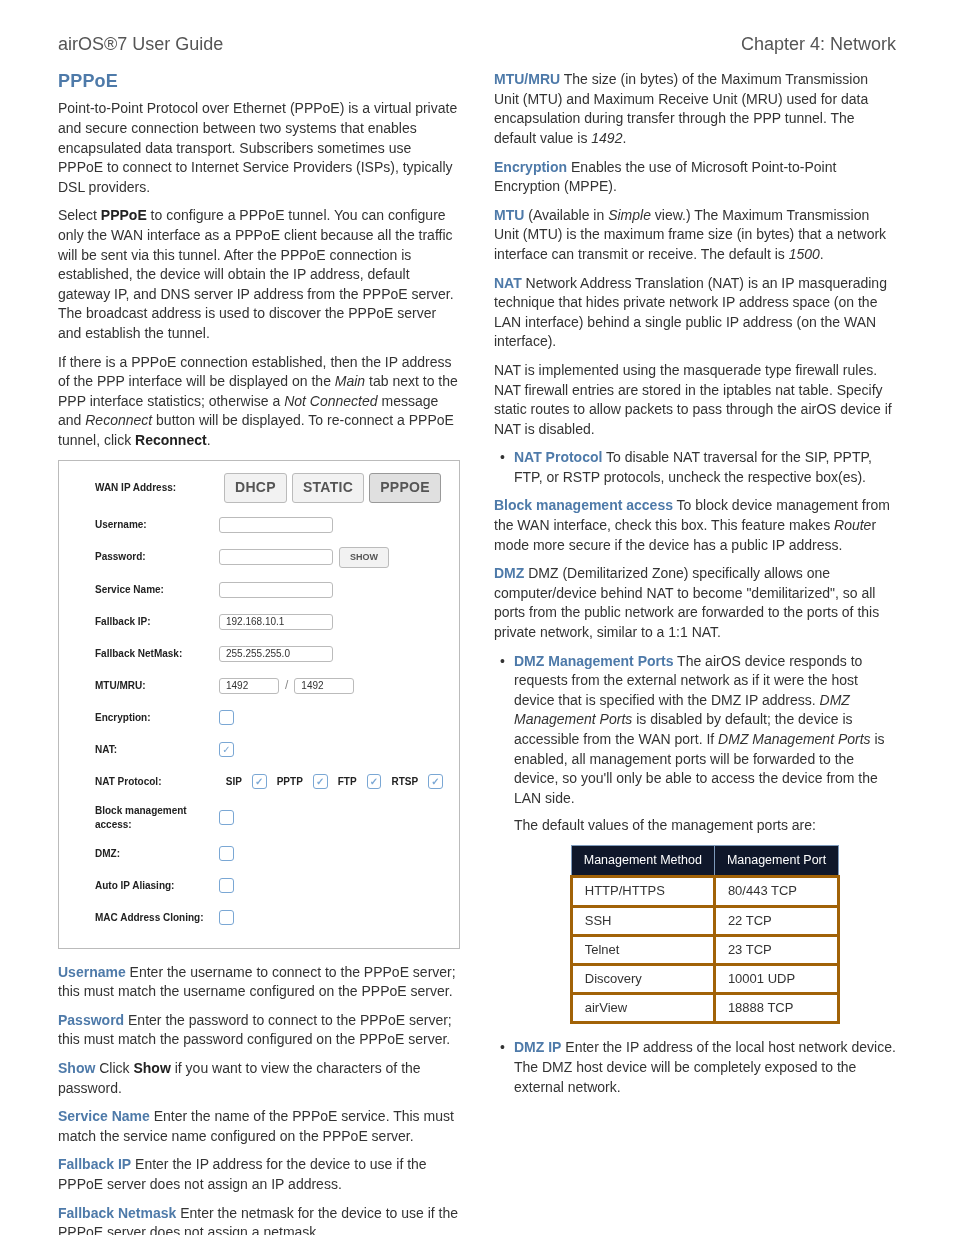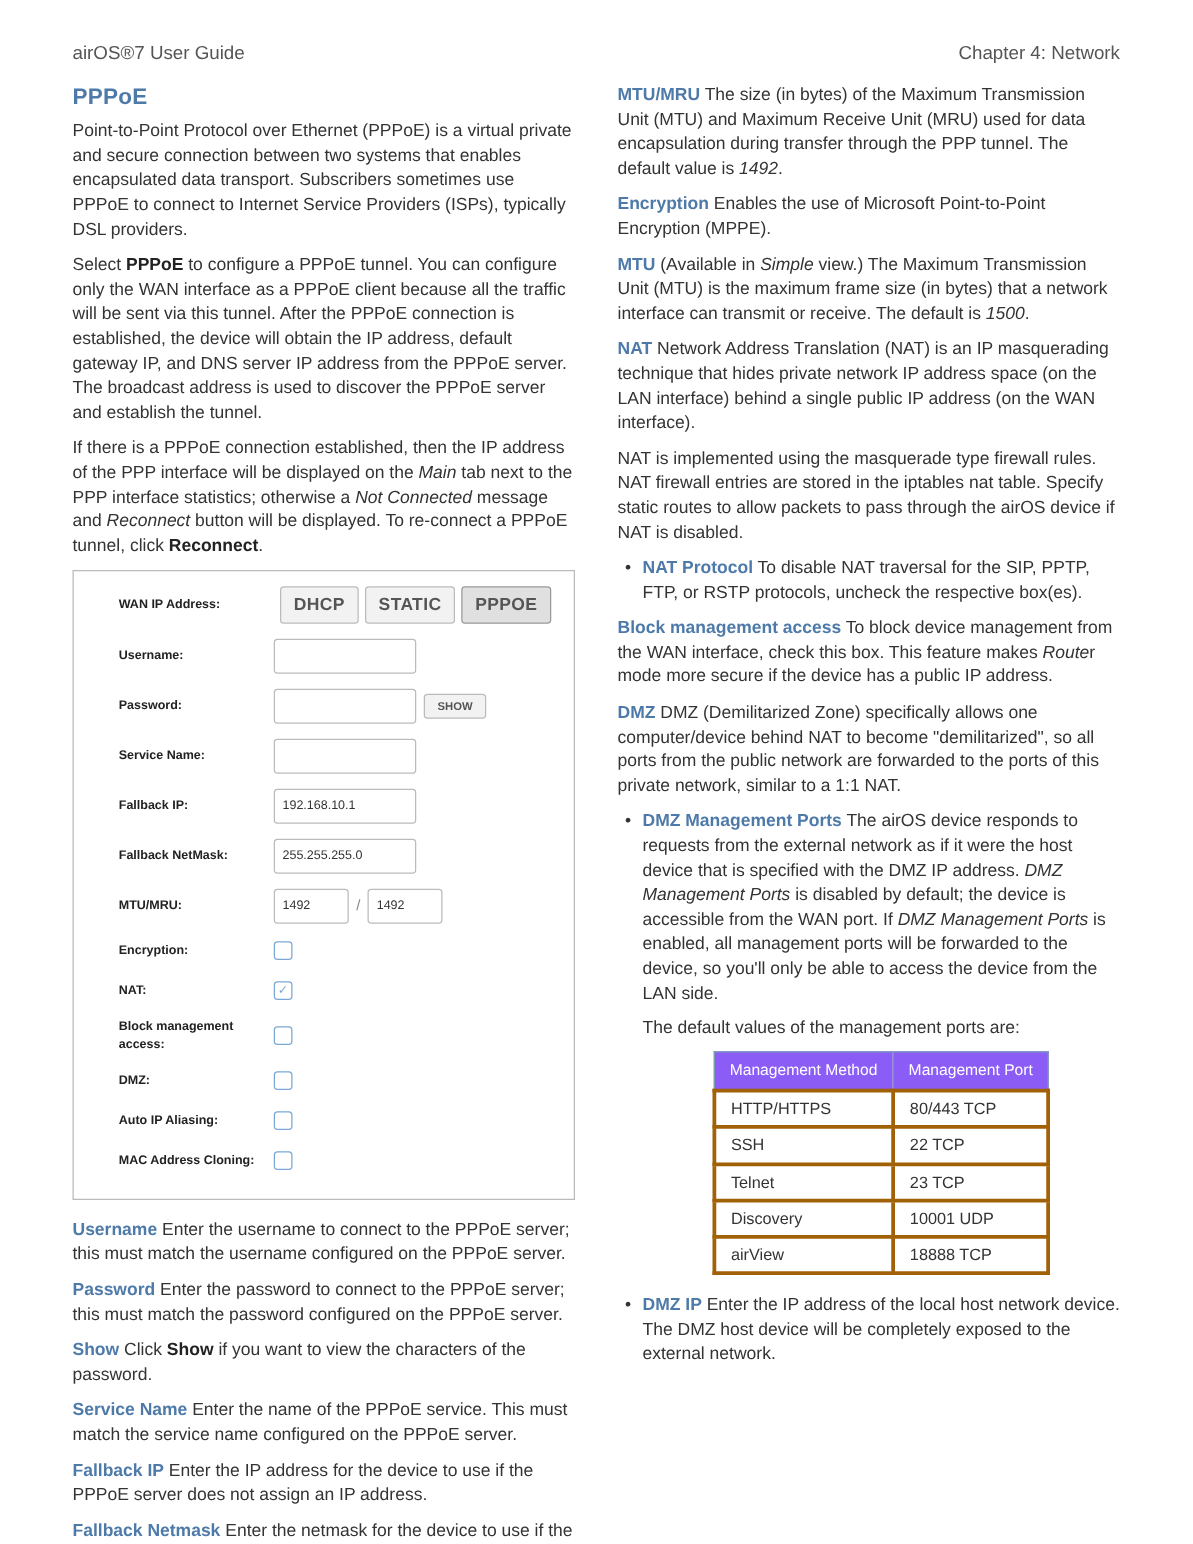--- a/index.html
+++ b/index.html
@@ -14,21 +14,21 @@
   .page {
     width: 954px;
     min-height: 1235px;
     padding: 32px 58px 20px 58px;
     box-sizing: border-box;
     position: relative;
   }
   .running-header {
     display: flex;
     justify-content: space-between;
-    font-size: 15px;
+    font-size: 18px;
     color: #555;
     margin-bottom: 8px;
   }
   .columns {
     display: flex;
     gap: 34px;
   }
   .col {
     flex: 1;
     min-width: 0;
@@ -92,21 +92,21 @@
     letter-spacing: 0.3px;
     color: #555;
   }
   .pill.active {
     background: #e0e0e0;
     border-color: #999;
   }
   .tinput {
     border: 1px solid #bbb;
     border-radius: 3px;
-    height: 28px;
+    height: 16px;
     box-sizing: border-box;
     padding: 2px 6px;
     background: #fff;
     font-size: 10px;
     color:#333;
   }
   .w1 { width: 114px; }
   .w2 { width: 60px; }
   .showbtn {
     border: 1px solid #bbb;
@@ -137,21 +137,21 @@
   }
   .proto-row { gap: 6px; font-size:10px; font-weight:700;}
   .proto-row span { margin-left: 2px; margin-right: 2px; }
   
   table.mgmt {
     border-collapse: collapse;
     margin: 8px auto 14px auto;
     font-size: 13px;
   }
   table.mgmt th {
-    background: #8b5cf6;
+    background: #0f172a;
     color: #fff;
     font-weight: 400;
     padding: 6px 12px;
     border: 1px solid #7e9abb;
     text-align: left;
     font-size:12.5px;
   }
   table.mgmt td {
     border: 3px solid #a16207;
     padding: 4px 12px;
@@ -229,20 +229,31 @@
           <span class="slash">/</span>
           <input class="tinput w2" value="1492" style="">
         </div>
         <div class="form-row">
           <div class="flabel">Encryption:</div>
           <span class="cbox"></span>
         </div>
         <div class="form-row">
           <div class="flabel">NAT:</div>
           <span class="cbox chk"></span>
+        </div>
+        <div class="form-row proto-row">
+          <div class="flabel">NAT Protocol:</div>
+          <span>SIP</span>
+            <span class="cbox chk"></span>
+          <span>PPTP</span>
+            <span class="cbox chk"></span>
+          <span>FTP</span>
+            <span class="cbox chk"></span>
+          <span>RTSP</span>
+            <span class="cbox chk"></span>
         </div>
         <div class="form-row">
           <div class="flabel">Block management access:</div>
           <span class="cbox"></span>
         </div>
         <div class="form-row">
           <div class="flabel">DMZ:</div>
           <span class="cbox"></span>
         </div>
         <div class="form-row">

